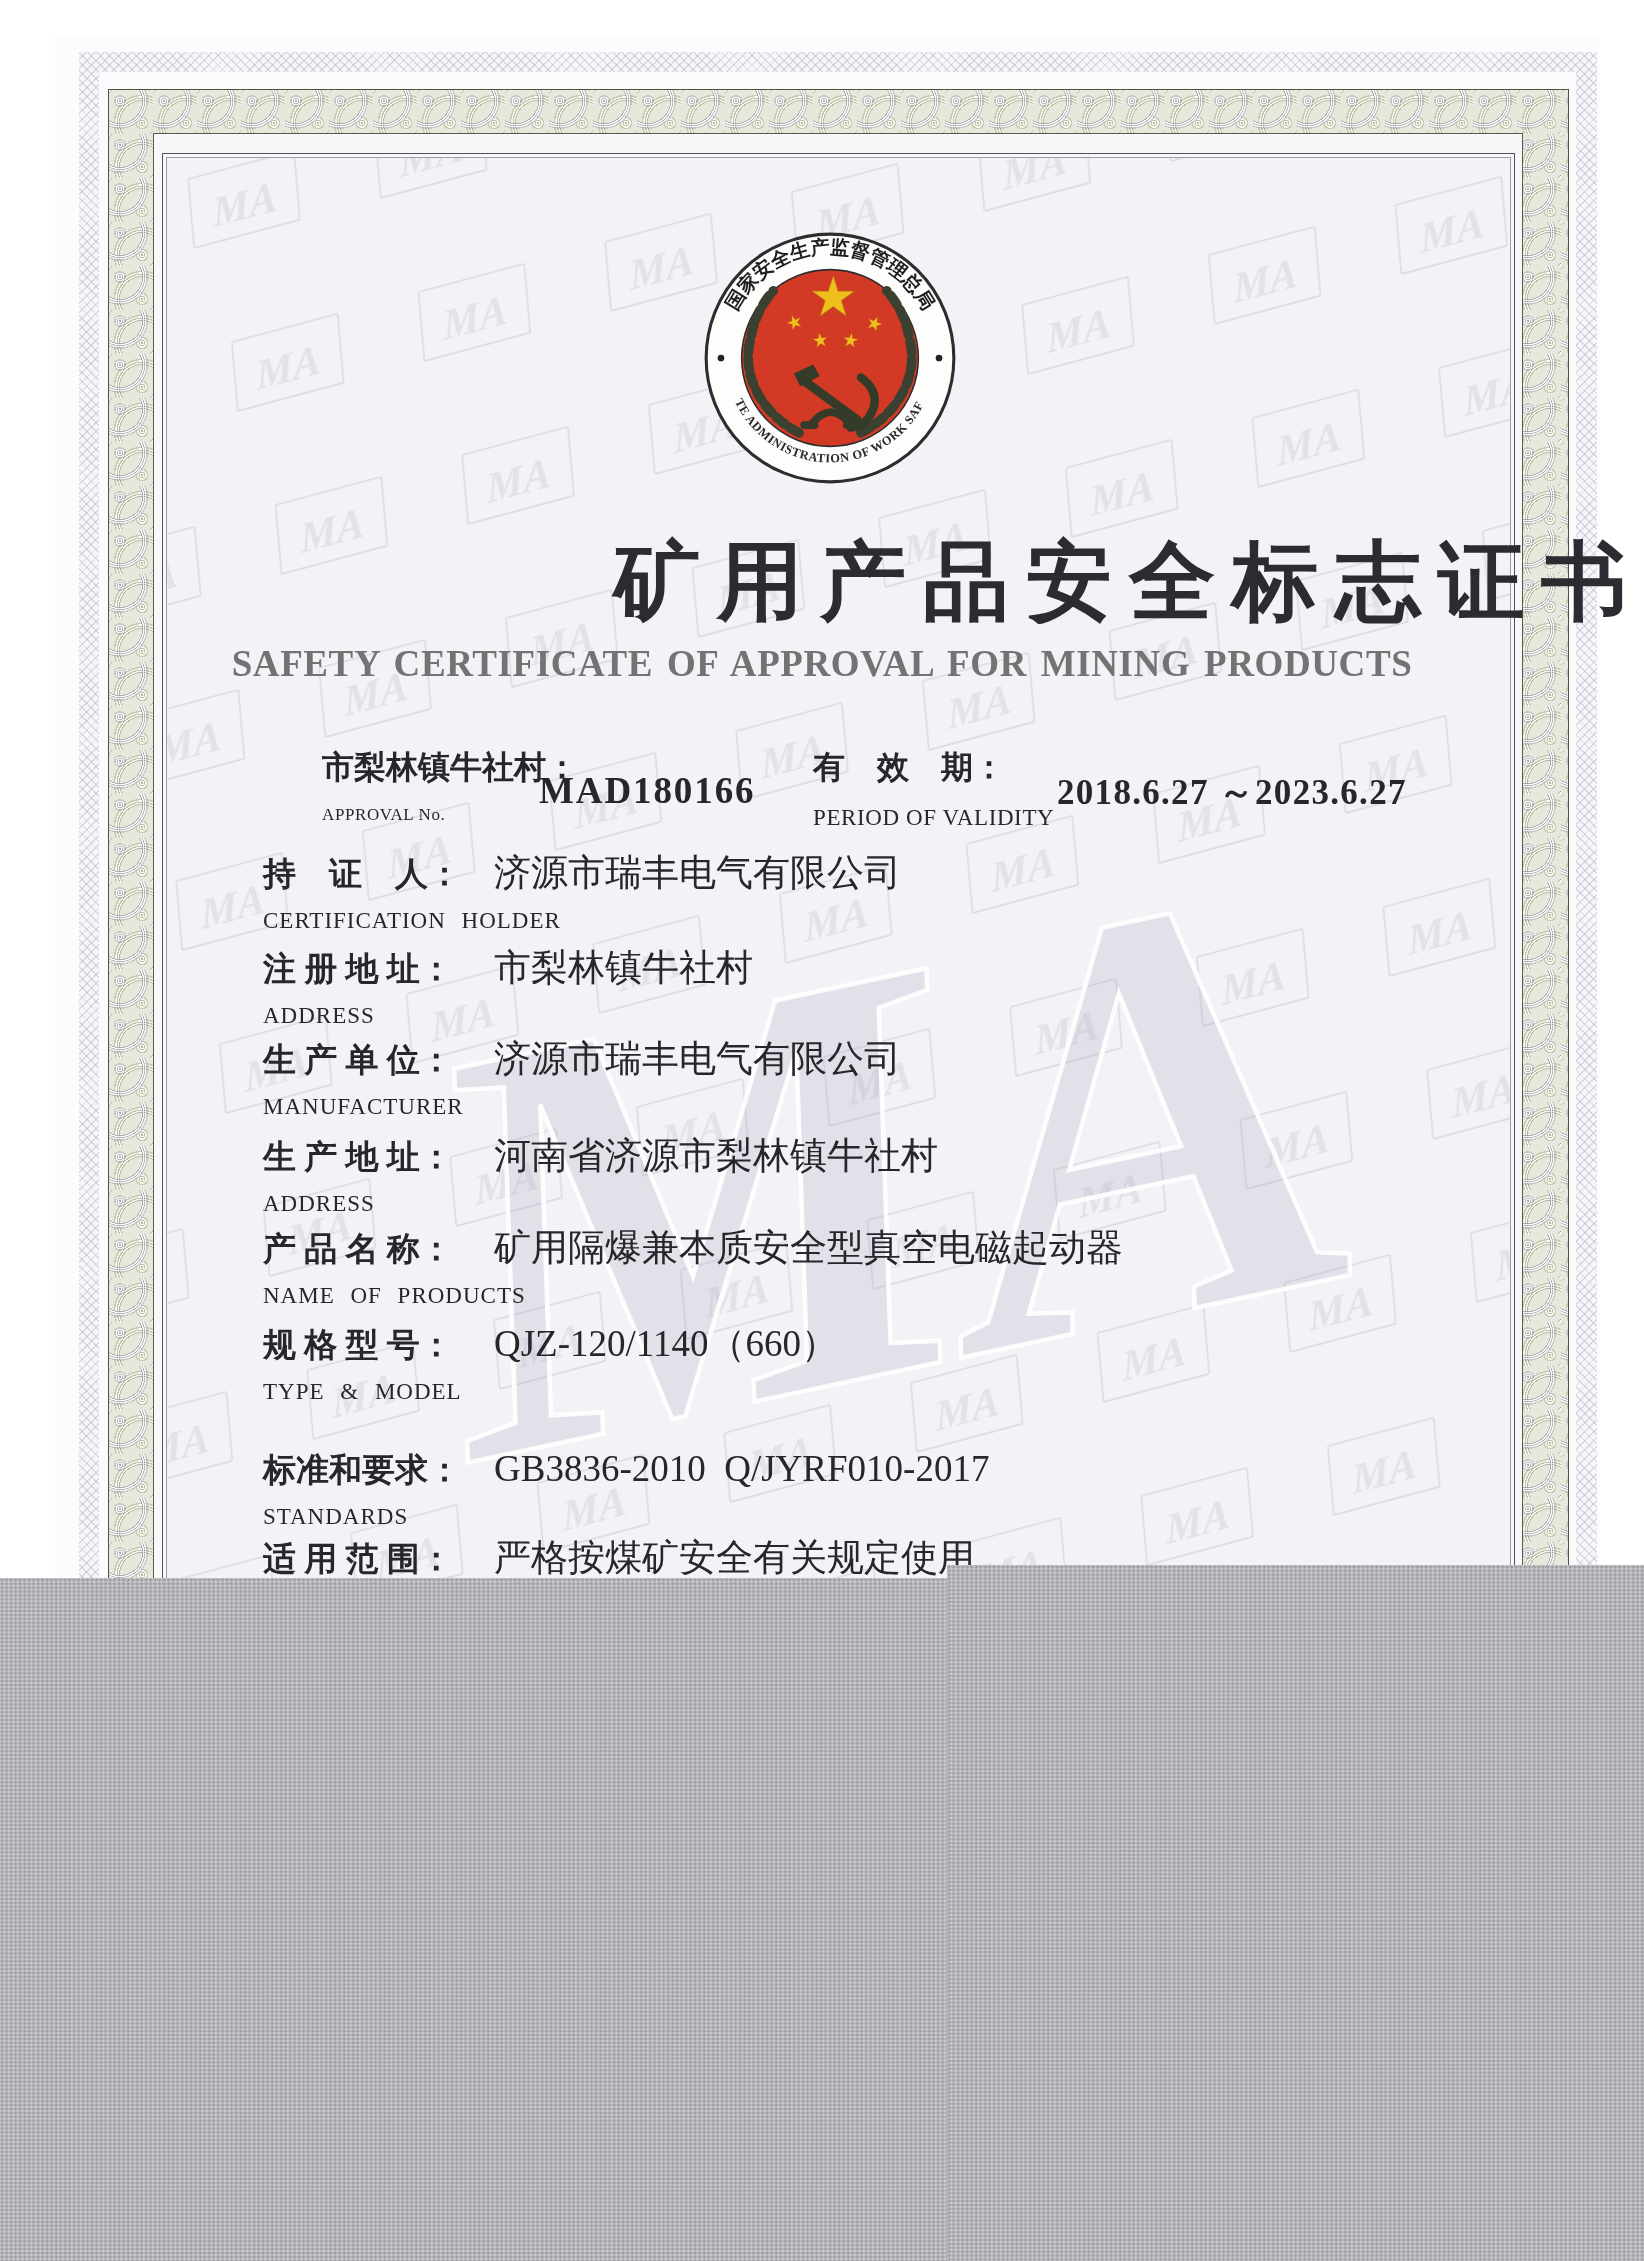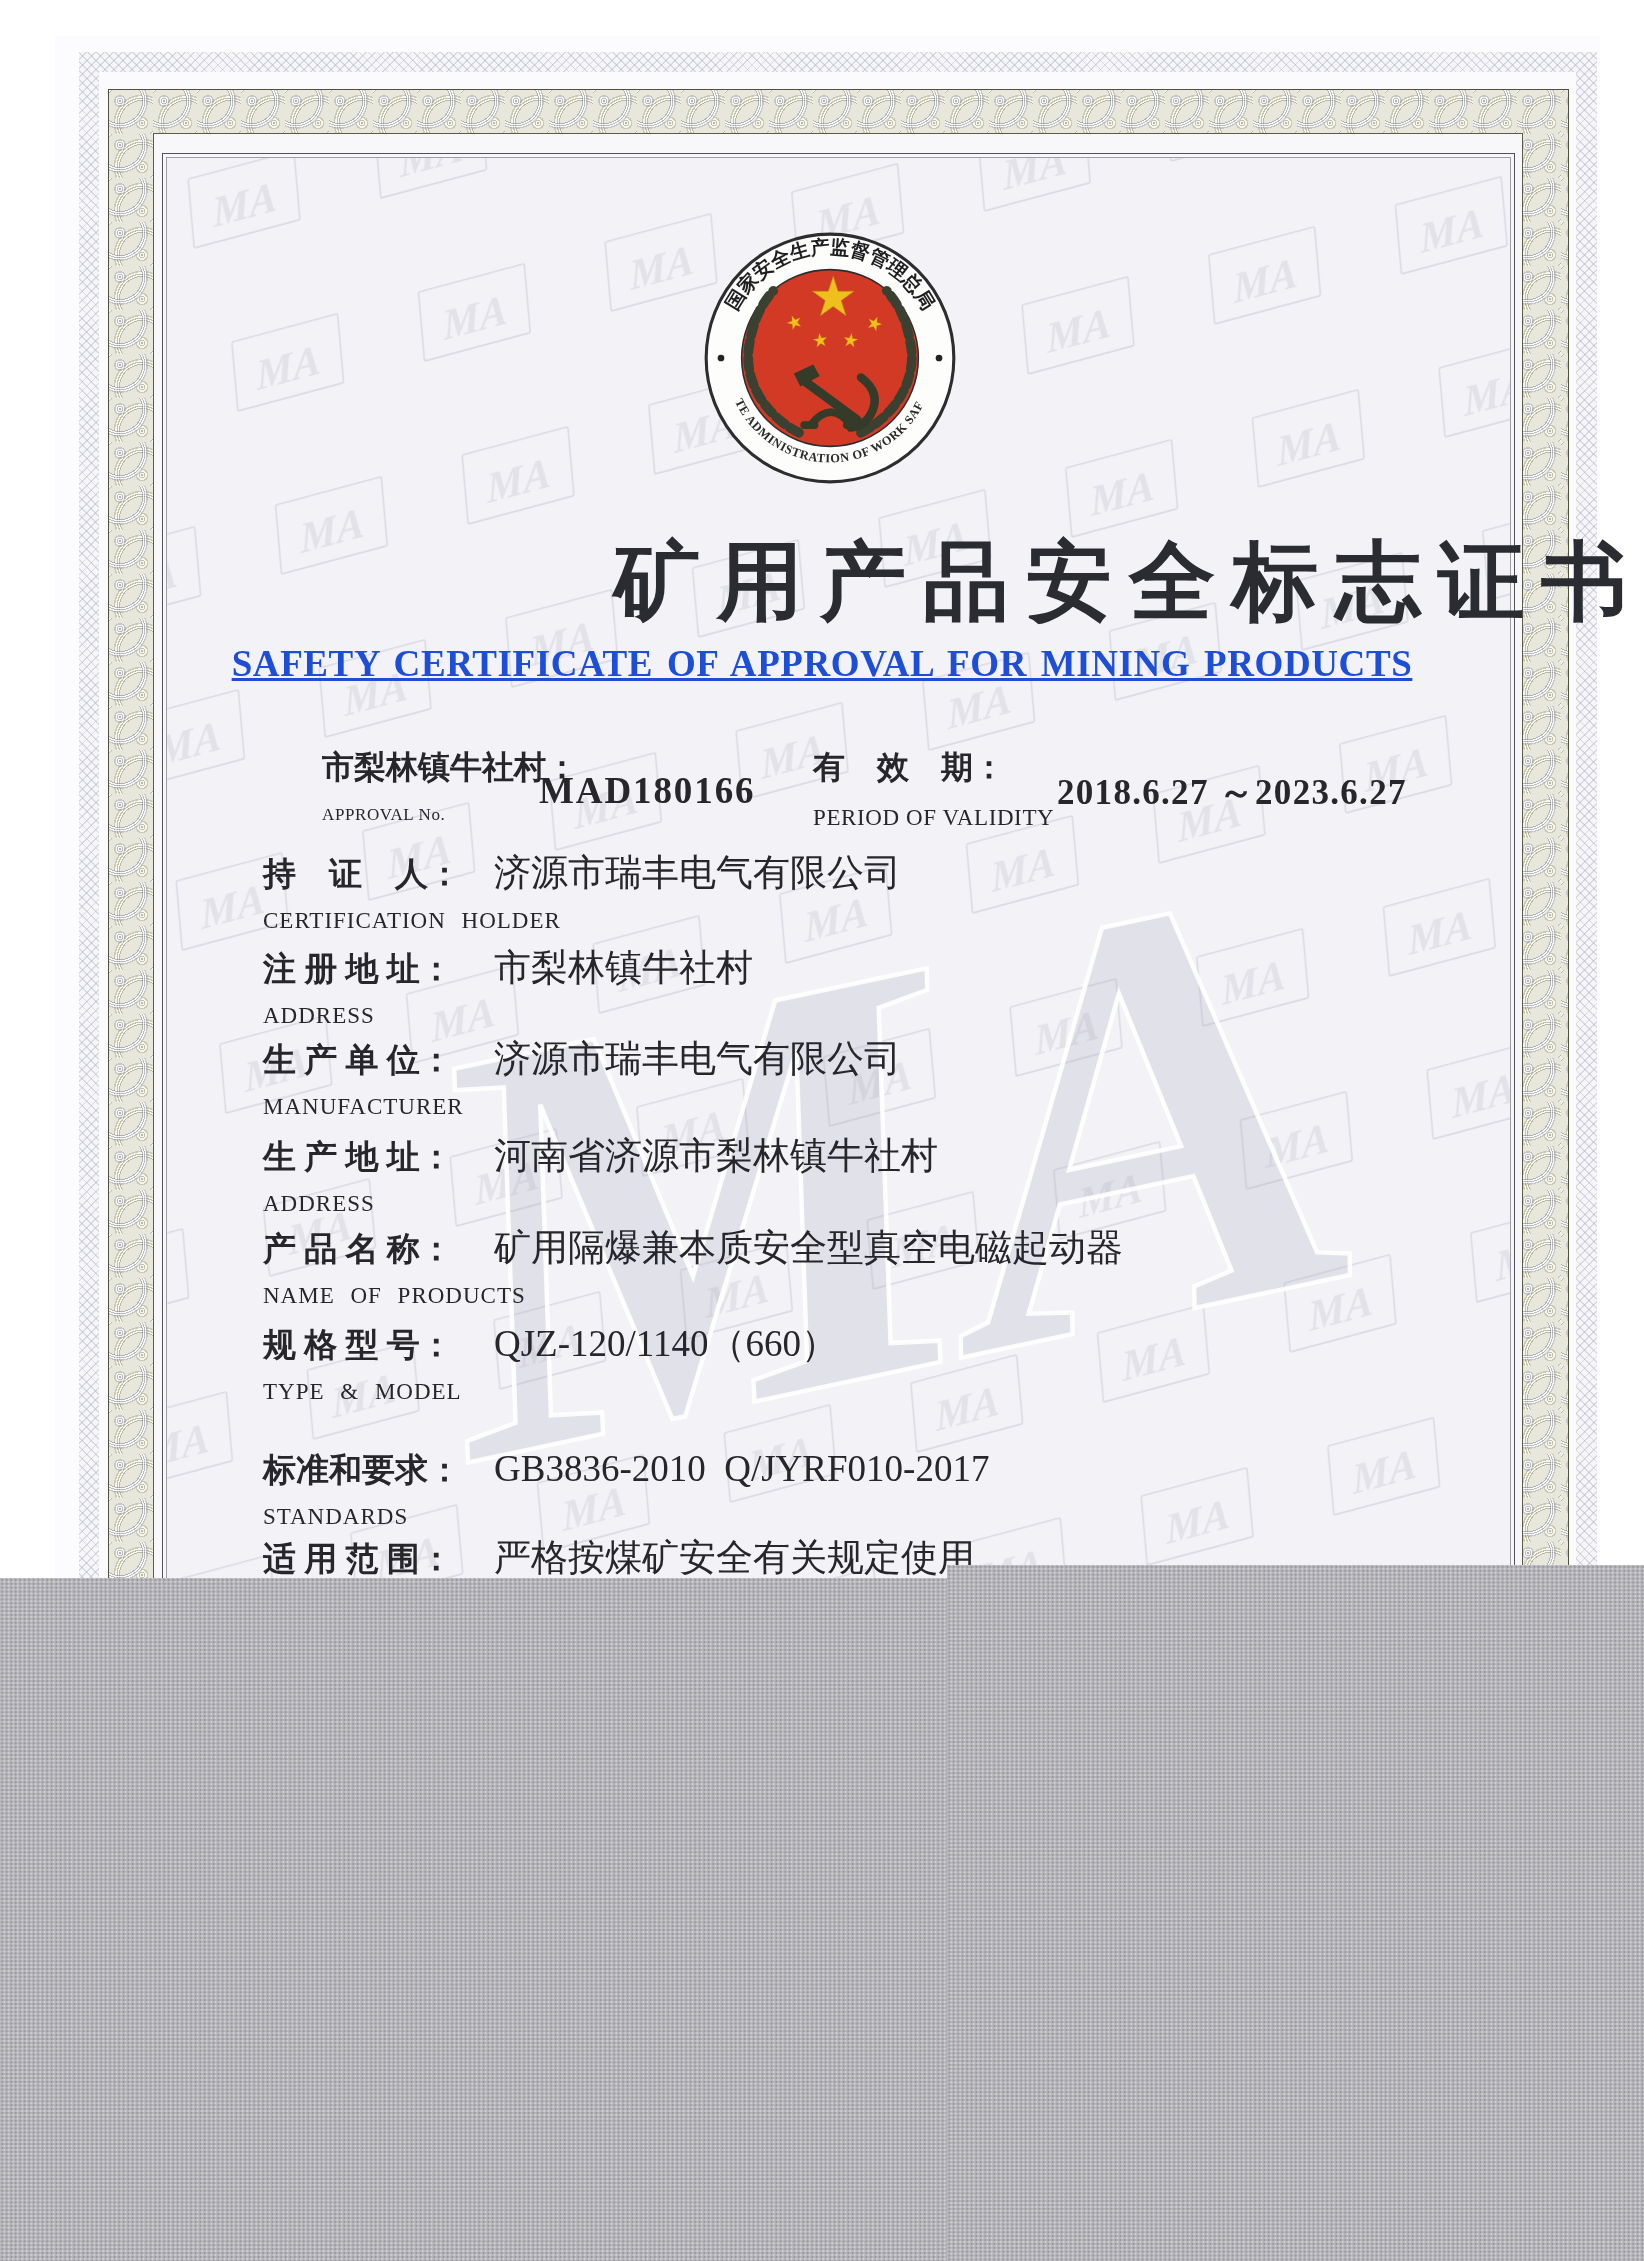--- a/index.html
+++ b/index.html
@@ -26,21 +26,21 @@
   .frame{position:absolute;left:162px;top:153px;width:1353px;height:2109px;border:1.9px solid #515157;z-index:6;box-sizing:border-box;}
   .frame-in{position:absolute;inset:2.6px;border:0.6px solid #9d9da6;background:#f3f2f6;}
   
   .wm-svg{position:absolute;left:167px;top:158px;width:1344px;height:2103px;z-index:7;}
   
   .content{position:absolute;inset:0;z-index:8;}
   .emblem{position:absolute;left:701px;top:229px;width:258px;height:258px;}
   .title{position:absolute;left:0;right:0;top:533px;text-align:right;font-size:86px;font-weight:700;
          letter-spacing:17px;text-indent:17px;color:#2b2b32;line-height:1.15;}
   .subtitle{position:absolute;left:0;right:0;top:642px;text-align:center;font-size:37px;font-weight:700;
-            letter-spacing:0.6px;word-spacing:3.9px;color:#1d4ed8;text-decoration:underline;}
+            letter-spacing:0.6px;word-spacing:3.9px;color:#737373;}
   .ap-zh{position:absolute;left:322px;top:746px;font-size:32px;font-weight:700;white-space:pre;}
   .ap-en{position:absolute;left:322px;top:805px;font-size:17px;letter-spacing:0.6px;}
   .ap-val{position:absolute;left:539px;top:769px;font-size:37px;font-weight:600;letter-spacing:1.9px;}
   .vl-zh{position:absolute;left:813px;top:746px;font-size:32px;font-weight:700;white-space:pre;}
   .vl-en{position:absolute;left:813px;top:805px;font-size:23px;letter-spacing:0.6px;}
   .vl-val{position:absolute;left:1057px;top:769px;font-size:35px;font-weight:600;letter-spacing:1.3px;white-space:pre;}
   .row{position:absolute;left:263px;}
   .row .zh{line-height:1.15;}
   .lab{display:inline-block;min-width:231px;font-size:33px;font-weight:700;white-space:pre;}
   .val{font-size:37px;font-weight:400;white-space:pre;}

